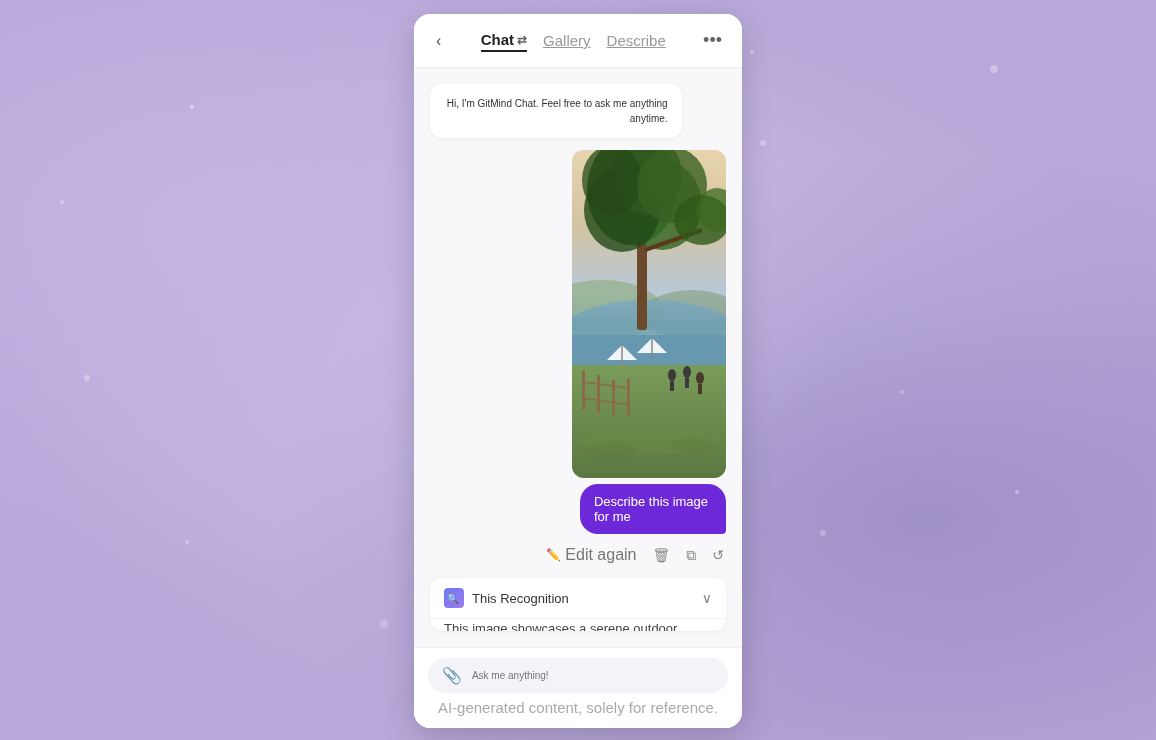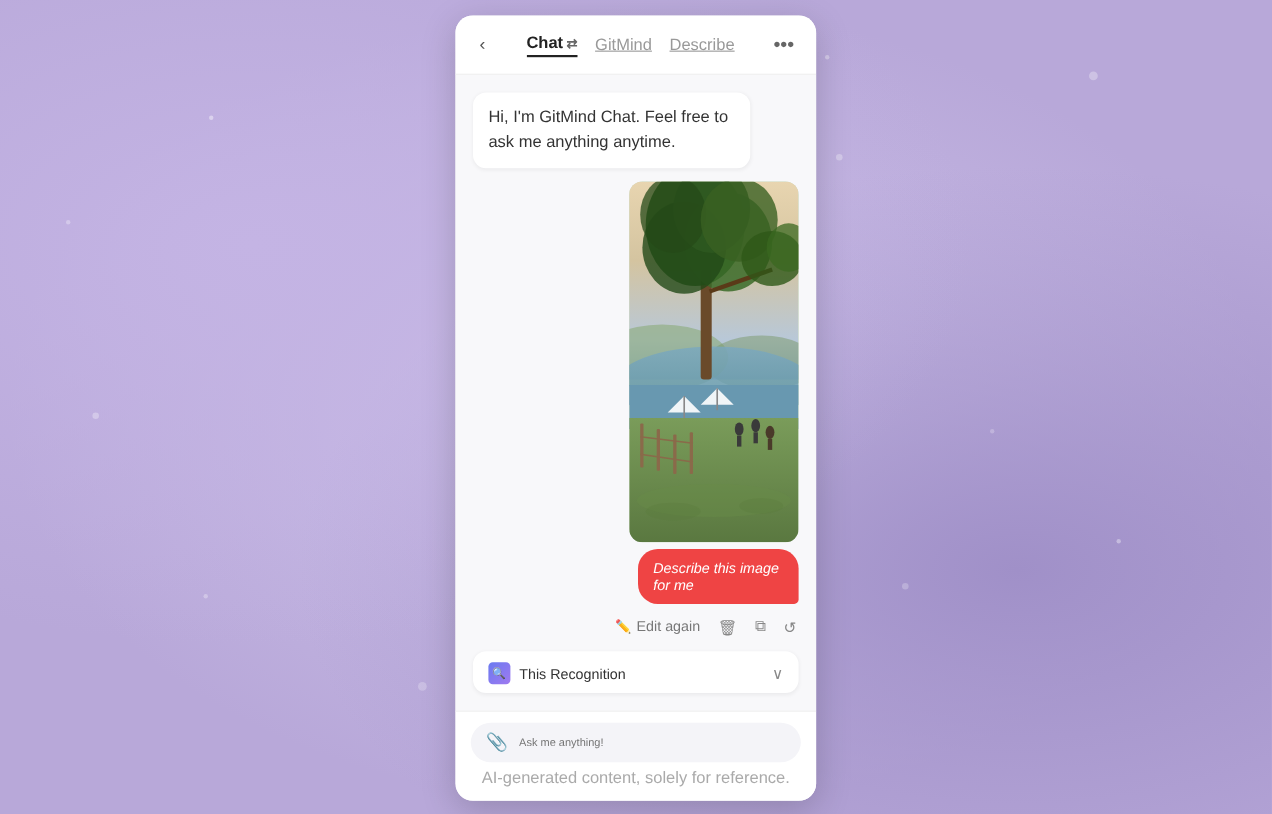--- a/index.html
+++ b/index.html
@@ -113,25 +113,26 @@
       display: flex;
       flex-direction: column;
       gap: 12px;
     }
 
     
     .welcome-msg {
       background: #fff;
       border-radius: 12px;
       padding: 12px 14px;
-      font-size: 15px;
+      font-size: 10px;
       color: #333;
       line-height: 1.5;
       box-shadow: 0 1px 4px rgba(0,0,0,0.06);
       max-width: 85%;
+      text-align: right;
     }
 
     
     .image-message {
       display: flex;
       flex-direction: column;
       align-items: flex-end;
       gap: 6px;
     }
 
@@ -145,28 +146,27 @@
     }
 
     
     .landscape-svg {
       width: 100%;
       height: 100%;
     }
 
     
     .user-bubble {
-      background: #ef4444;
+      background: #6d28d9;
       color: #fff;
       border-radius: 18px 18px 4px 18px;
       padding: 10px 14px;
       font-size: 13px;
       max-width: 80%;
       position: relative;
-      font-style: italic;
     }
 
     .bubble-actions {
       display: flex;
       align-items: center;
       gap: 12px;
       margin-top: 6px;
       justify-content: flex-end;
     }
 
@@ -310,21 +310,21 @@
     </button>
 
     <div class="header-tabs">
       <div class="tab-item active">
         <span class="tab-active-indicator">
           <span>Chat</span>
           <span class="swap-icon">⇄</span>
         </span>
       </div>
       <div class="tab-item">
-        <span>GitMind</span>
+        <span>Gallery</span>
       </div>
       <div class="tab-item">
         <span>Describe</span>
       </div>
     </div>
 
     <button class="more-btn">
       <span>•••</span>
     </button>
   </div>
@@ -407,21 +407,21 @@
       </div>
 
       <div style="display:flex;flex-direction:column;align-items:flex-end;gap:4px;">
         <div class="user-bubble">
           <span>Describe this image for me</span>
         </div>
 
         <div class="bubble-actions">
           <button class="bubble-action-btn edit-again-btn">
             <span style="font-size:12px;">✏️</span>
-            <span style="font-size:13px;color:#777;">Edit again</span>
+            <span style="font-size:16px;color:#777;">Edit again</span>
           </button>
           <button class="bubble-action-btn">
             <span>🗑</span>
           </button>
           <button class="bubble-action-btn">
             <span>⧉</span>
           </button>
           <button class="bubble-action-btn">
             <span>↺</span>
           </button>

